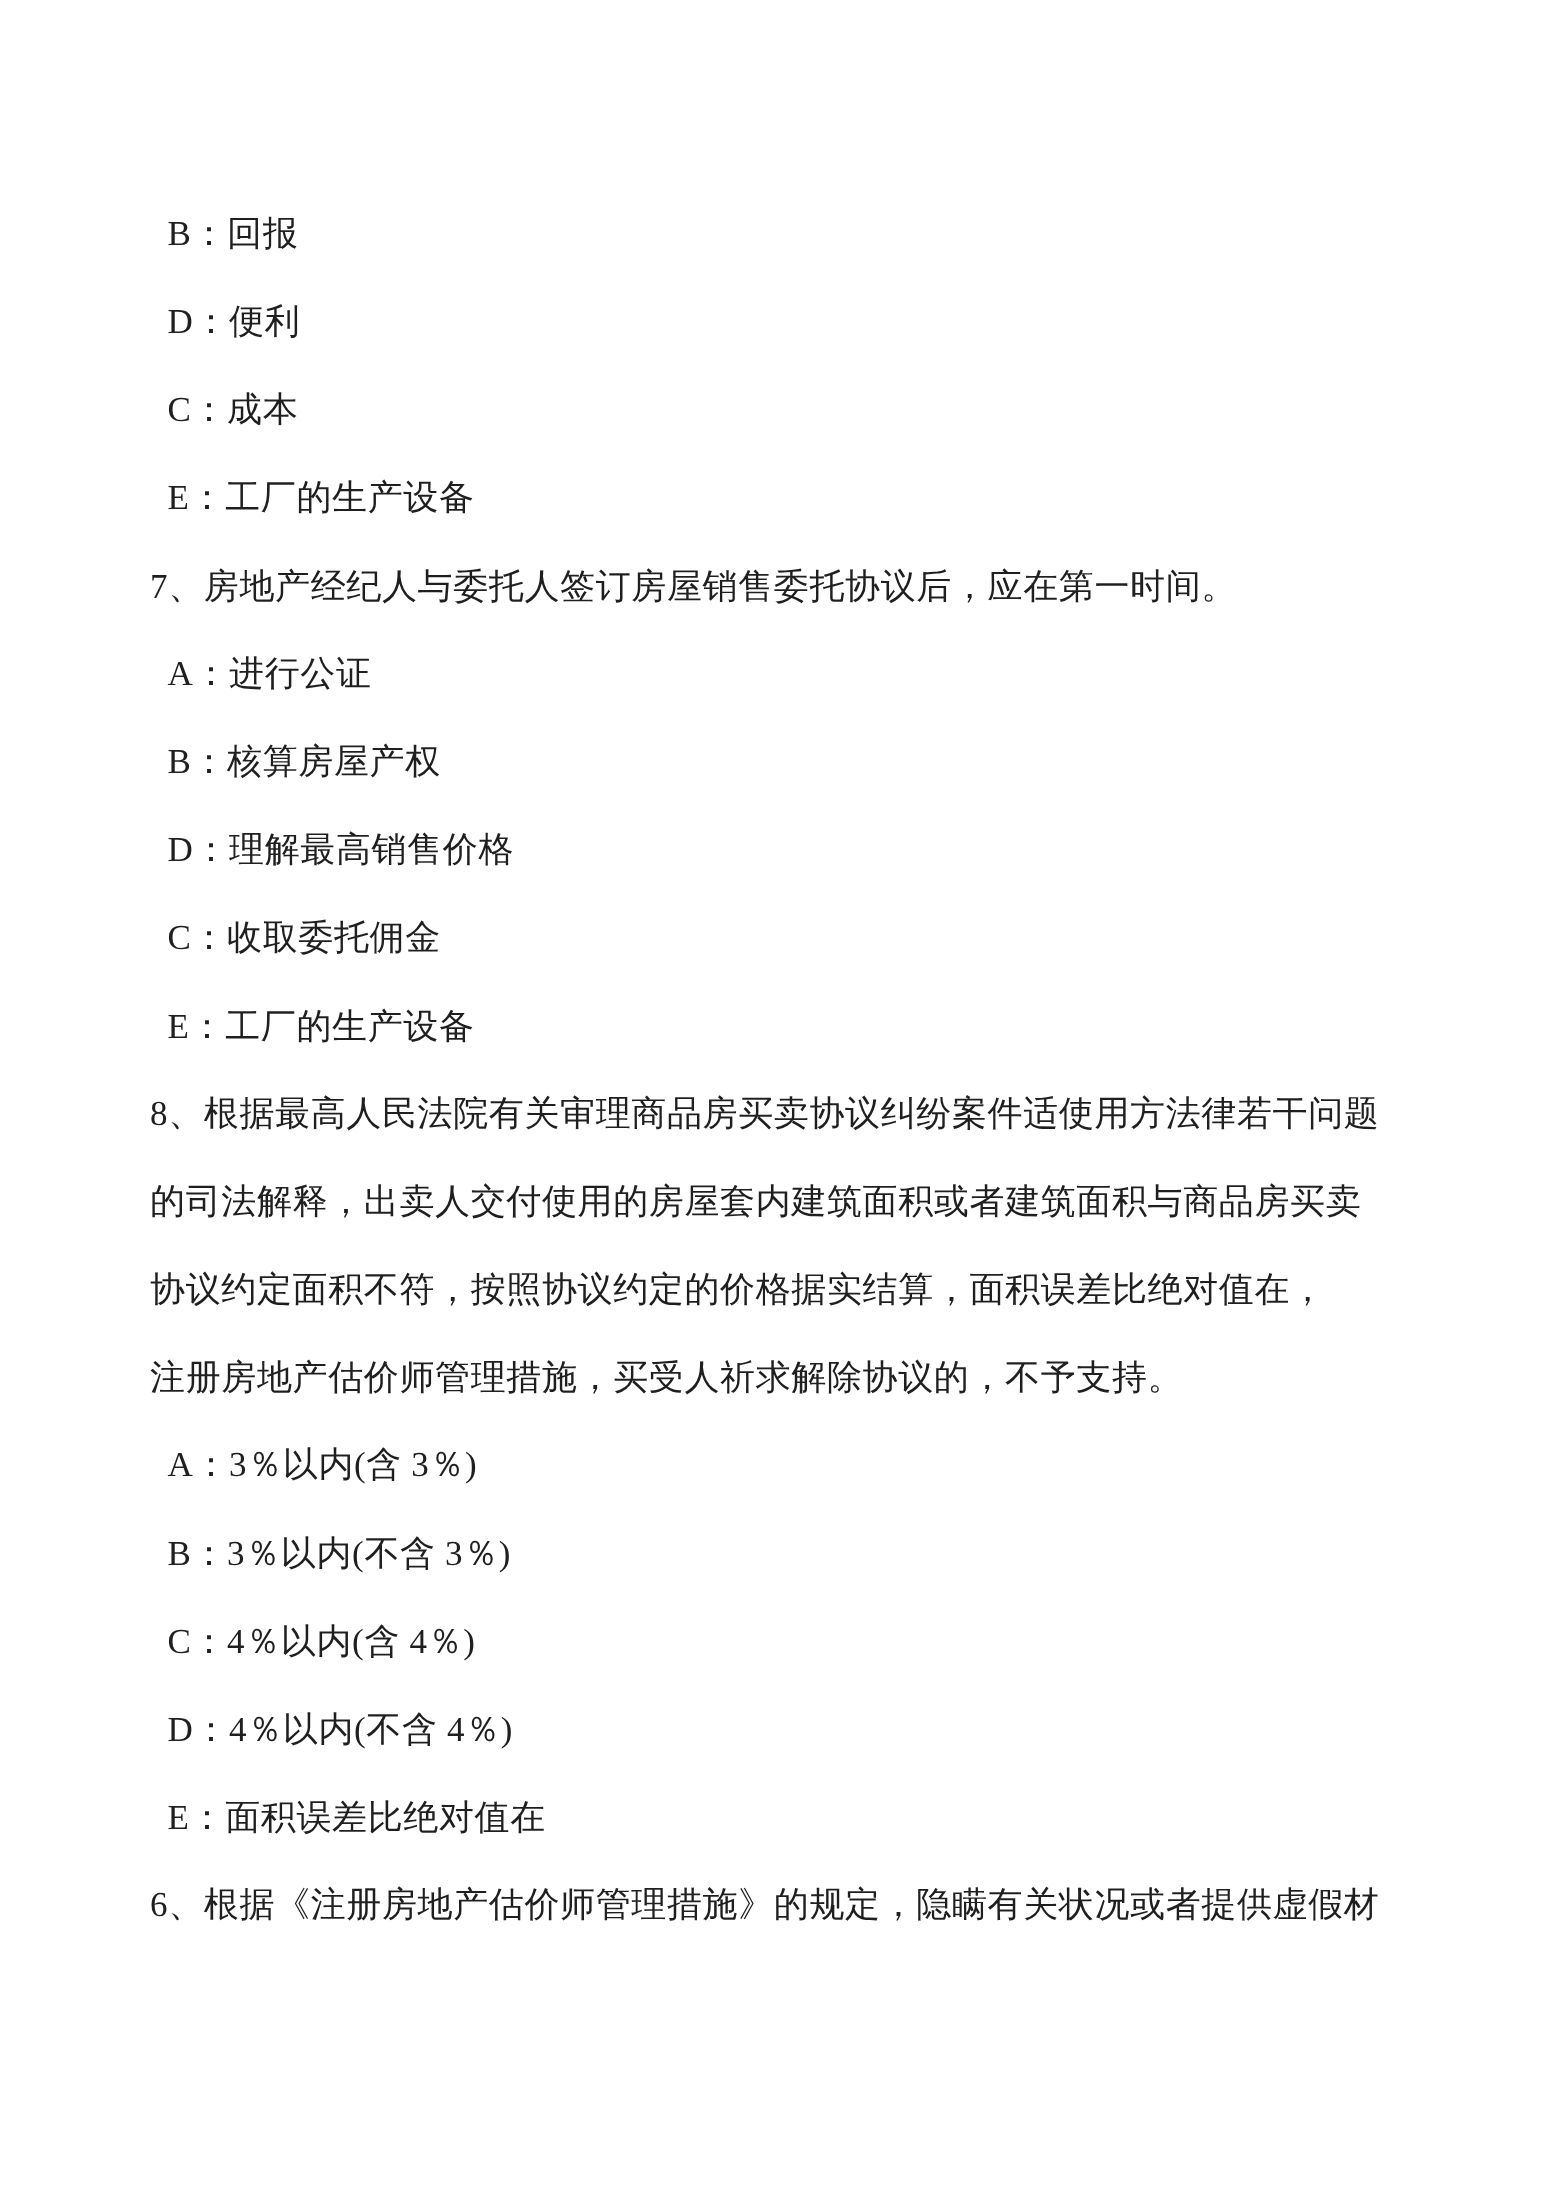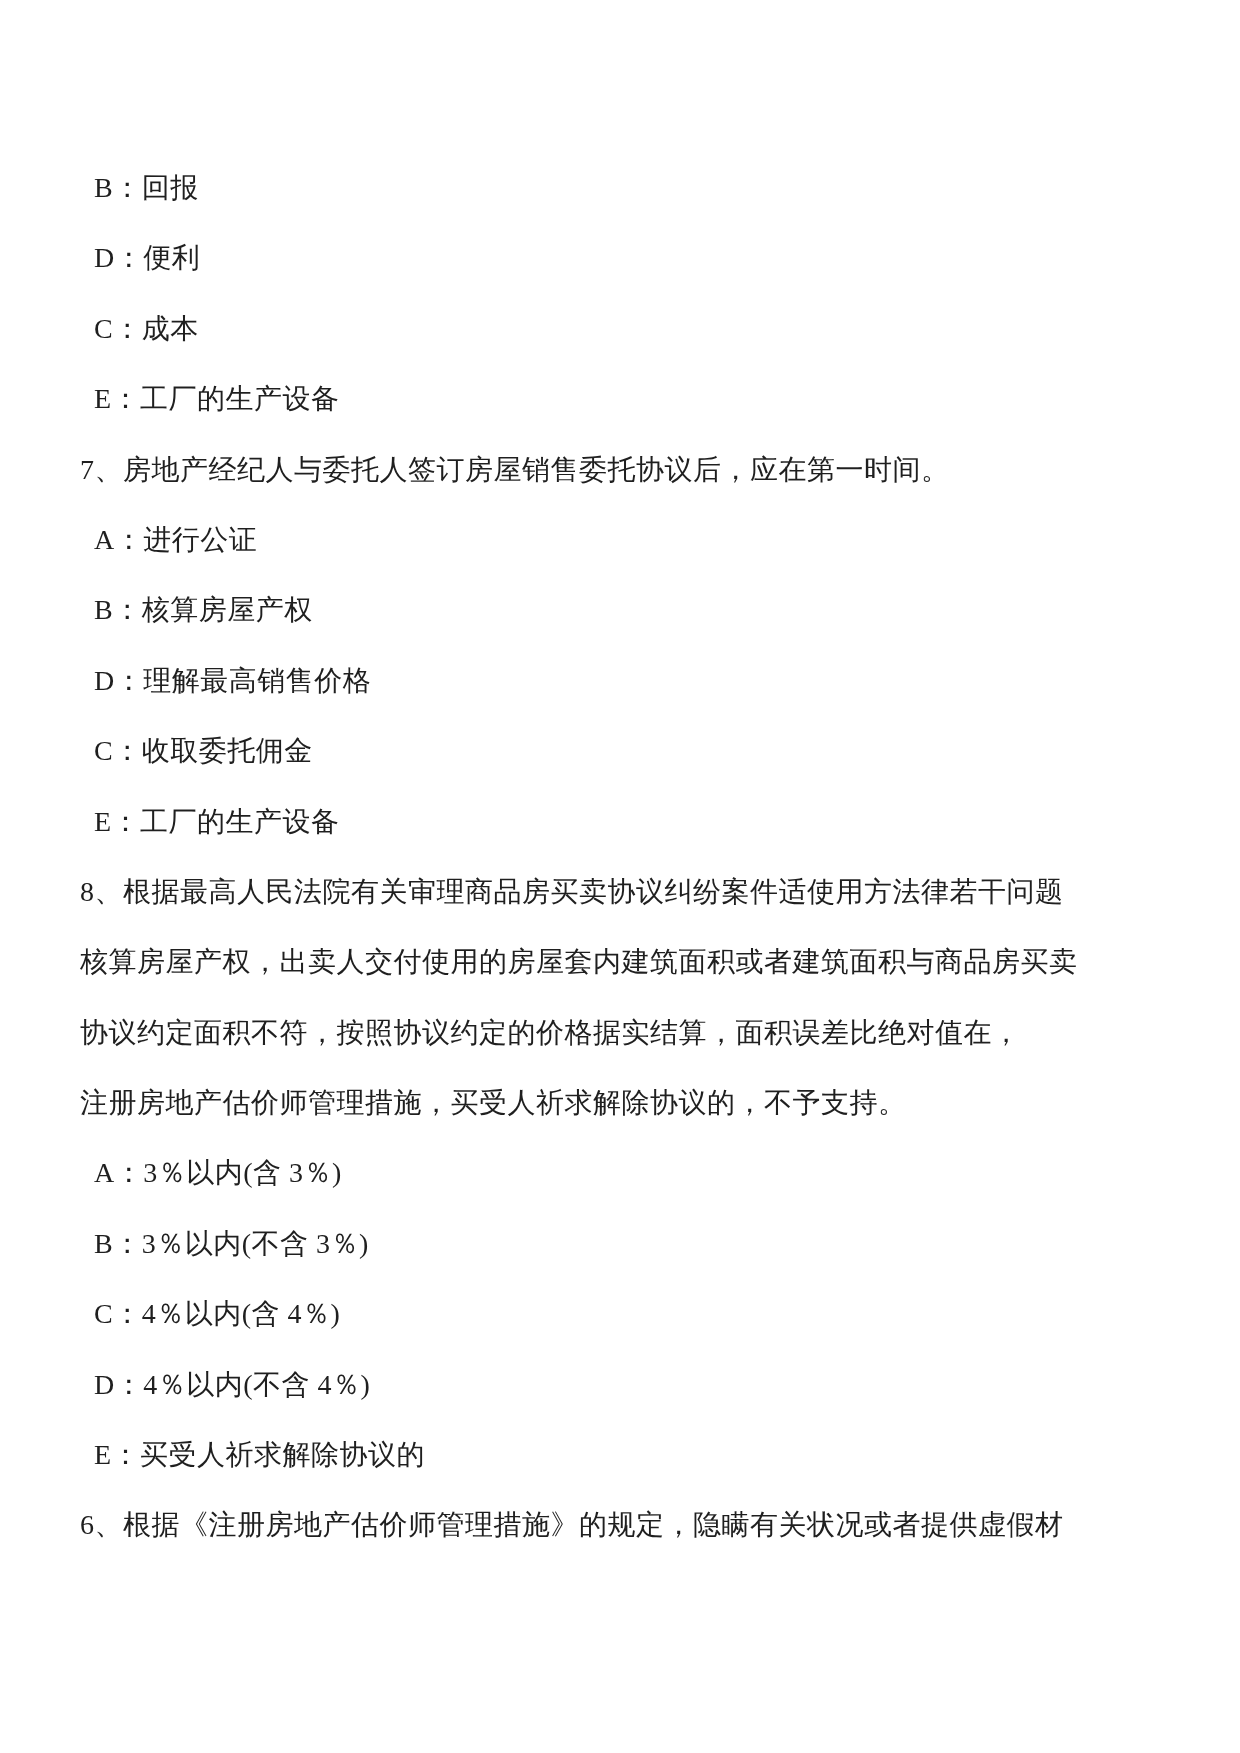--- a/index.html
+++ b/index.html
@@ -7,21 +7,21 @@
     padding: 0;
     background: #ffffff;
   }
   .page {
     position: relative;
     width: 1240px;
     height: 1753px;
     background: #ffffff;
     overflow: hidden;
     box-sizing: border-box;
-    padding: 153px 60px 0 80px;
+    padding: 153px 60px 0 120px;
     font-family: "Liberation Serif", "DejaVu Serif", serif;
     font-size: 28px;
     color: #1f1f1f;
     border-radius: 31px;
   }
   .line {
     margin: 0;
     line-height: 70.4px;
     height: 70.4px;
     white-space: nowrap;
@@ -43,24 +43,24 @@
   <p class="line opt">E：工厂的生产设备</p>
 
   <p class="line">7、房地产经纪人与委托人签订房屋销售委托协议后，应在第一时间。</p>
   <p class="line opt">A：进行公证</p>
   <p class="line opt">B：核算房屋产权</p>
   <p class="line opt">D：理解最高销售价格</p>
   <p class="line opt">C：收取委托佣金</p>
   <p class="line opt">E：工厂的生产设备</p>
 
   <p class="line">8、根据最高人民法院有关审理商品房买卖协议纠纷案件适使用方法律若干问题</p>
-  <p class="line">核算房屋产权，出卖人交付使用的房屋套内建筑面积或者建筑面积与商品房买卖</p>
+  <p class="line">的司法解释，出卖人交付使用的房屋套内建筑面积或者建筑面积与商品房买卖</p>
   <p class="line">协议约定面积不符，按照协议约定的价格据实结算，面积误差比绝对值在，</p>
   <p class="line">注册房地产估价师管理措施，买受人祈求解除协议的，不予支持。</p>
   <p class="line opt">A：3％以内(含 3％)</p>
   <p class="line opt">B：3％以内(不含 3％)</p>
   <p class="line opt">C：4％以内(含 4％)</p>
   <p class="line opt">D：4％以内(不含 4％)</p>
-  <p class="line opt">E：买受人祈求解除协议的</p>
+  <p class="line opt">E：面积误差比绝对值在</p>
 
   <p class="line">6、根据《注册房地产估价师管理措施》的规定，隐瞒有关状况或者提供虚假材</p>
 
 </div>
 
 </body></html>

